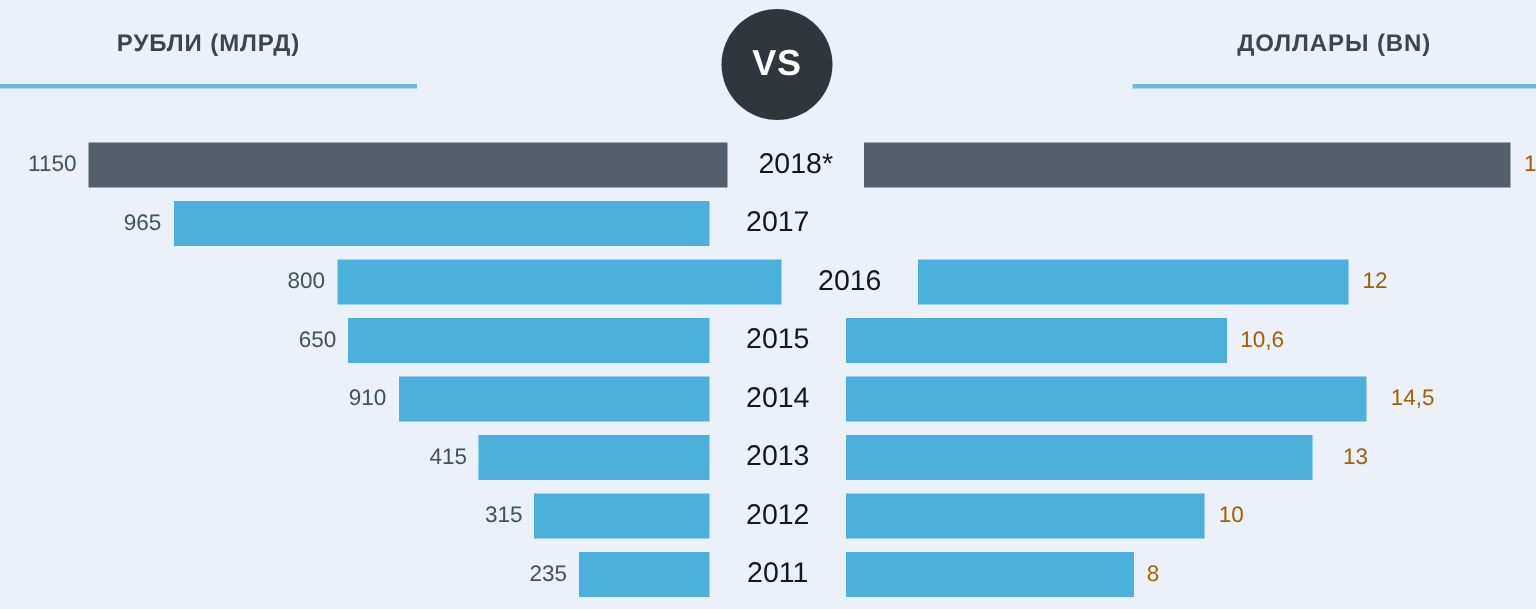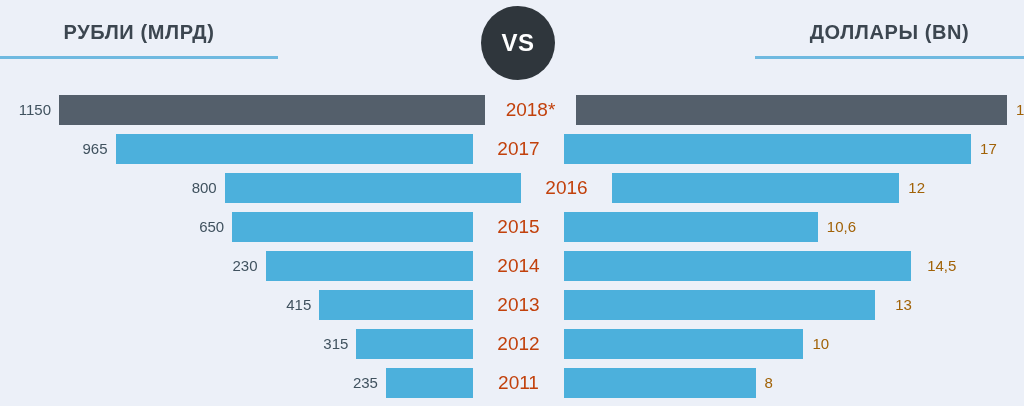--- a/index.html
+++ b/index.html
@@ -19,21 +19,21 @@
     position: relative;
     width: 1024px;
     height: 406px;
     background: #ecf0f8;
   }
 
   
   .hdr-title {
     position: absolute;
     top: 21px;
-    font-size: 20px;
+    font-size: 16px;
     font-weight: bold;
     letter-spacing: 0.6px;
     color: #3c4650;
     white-space: nowrap;
   }
   #hdr-left  { left: 0; width: 278px; text-align: center; }
   #hdr-right { left: 755px; width: 269px; text-align: center; }
 
   .hdr-rule {
     position: absolute;
@@ -111,21 +111,21 @@
   
   .year {
     position: absolute;
     left: 473px;
     top: 0;
     width: 91px;
     height: 30px;
     line-height: 30px;
     text-align: center;
     font-size: 19px;
-    color: #c2410c;
+    color: #0f172a;
     white-space: nowrap;
   }
 
   
   .right-pane {
     position: absolute;
     left: 564px;
     top: 0;
     width: 460px;
     height: 30px;
@@ -174,24 +174,20 @@
           <div class="bar-right dark" style="width: 431px;"></div>
           <div class="val-right" style="left: 431px;">18</div>
         </div>
       </div>
       <div class="row" style="top: 39px;">
         <div class="left-pane">
           <div class="bar-left" style="width: 357.47px;"></div>
           <div class="val-left" style="right: 357.47px;">965</div>
         </div>
         <div class="year">2017</div>
-        <div class="right-pane">
-          <div class="bar-right" style="width: 407.056px;"></div>
-          <div class="val-right" style="left: 407.056px;">17</div>
-        </div>
       </div>
       <div class="row" style="top: 78px; margin-left: 48px;">
         <div class="left-pane">
           <div class="bar-left" style="width: 296.348px;"></div>
           <div class="val-left" style="right: 296.348px;">800</div>
         </div>
         <div class="year">2016</div>
         <div class="right-pane">
           <div class="bar-right" style="width: 287.333px;"></div>
           <div class="val-right" style="left: 287.333px;">12</div>
@@ -204,21 +200,21 @@
         </div>
         <div class="year">2015</div>
         <div class="right-pane">
           <div class="bar-right" style="width: 253.811px;"></div>
           <div class="val-right" style="left: 253.811px;">10,6</div>
         </div>
       </div>
       <div class="row" style="top: 156px;">
         <div class="left-pane">
           <div class="bar-left" style="width: 207.443px;"></div>
-          <div class="val-left" style="right: 207.443px;">230</div>
+          <div class="val-left" style="right: 207.443px;">910</div>
         </div>
         <div class="year">2014</div>
         <div class="right-pane">
           <div class="bar-right" style="width: 347.194px;"></div>
           <div class="val-right" style="left: 347.194px; padding-left: 16px;">14,5</div>
         </div>
       </div>
       <div class="row" style="top: 195px;">
         <div class="left-pane">
           <div class="bar-left" style="width: 153.73px;"></div>

